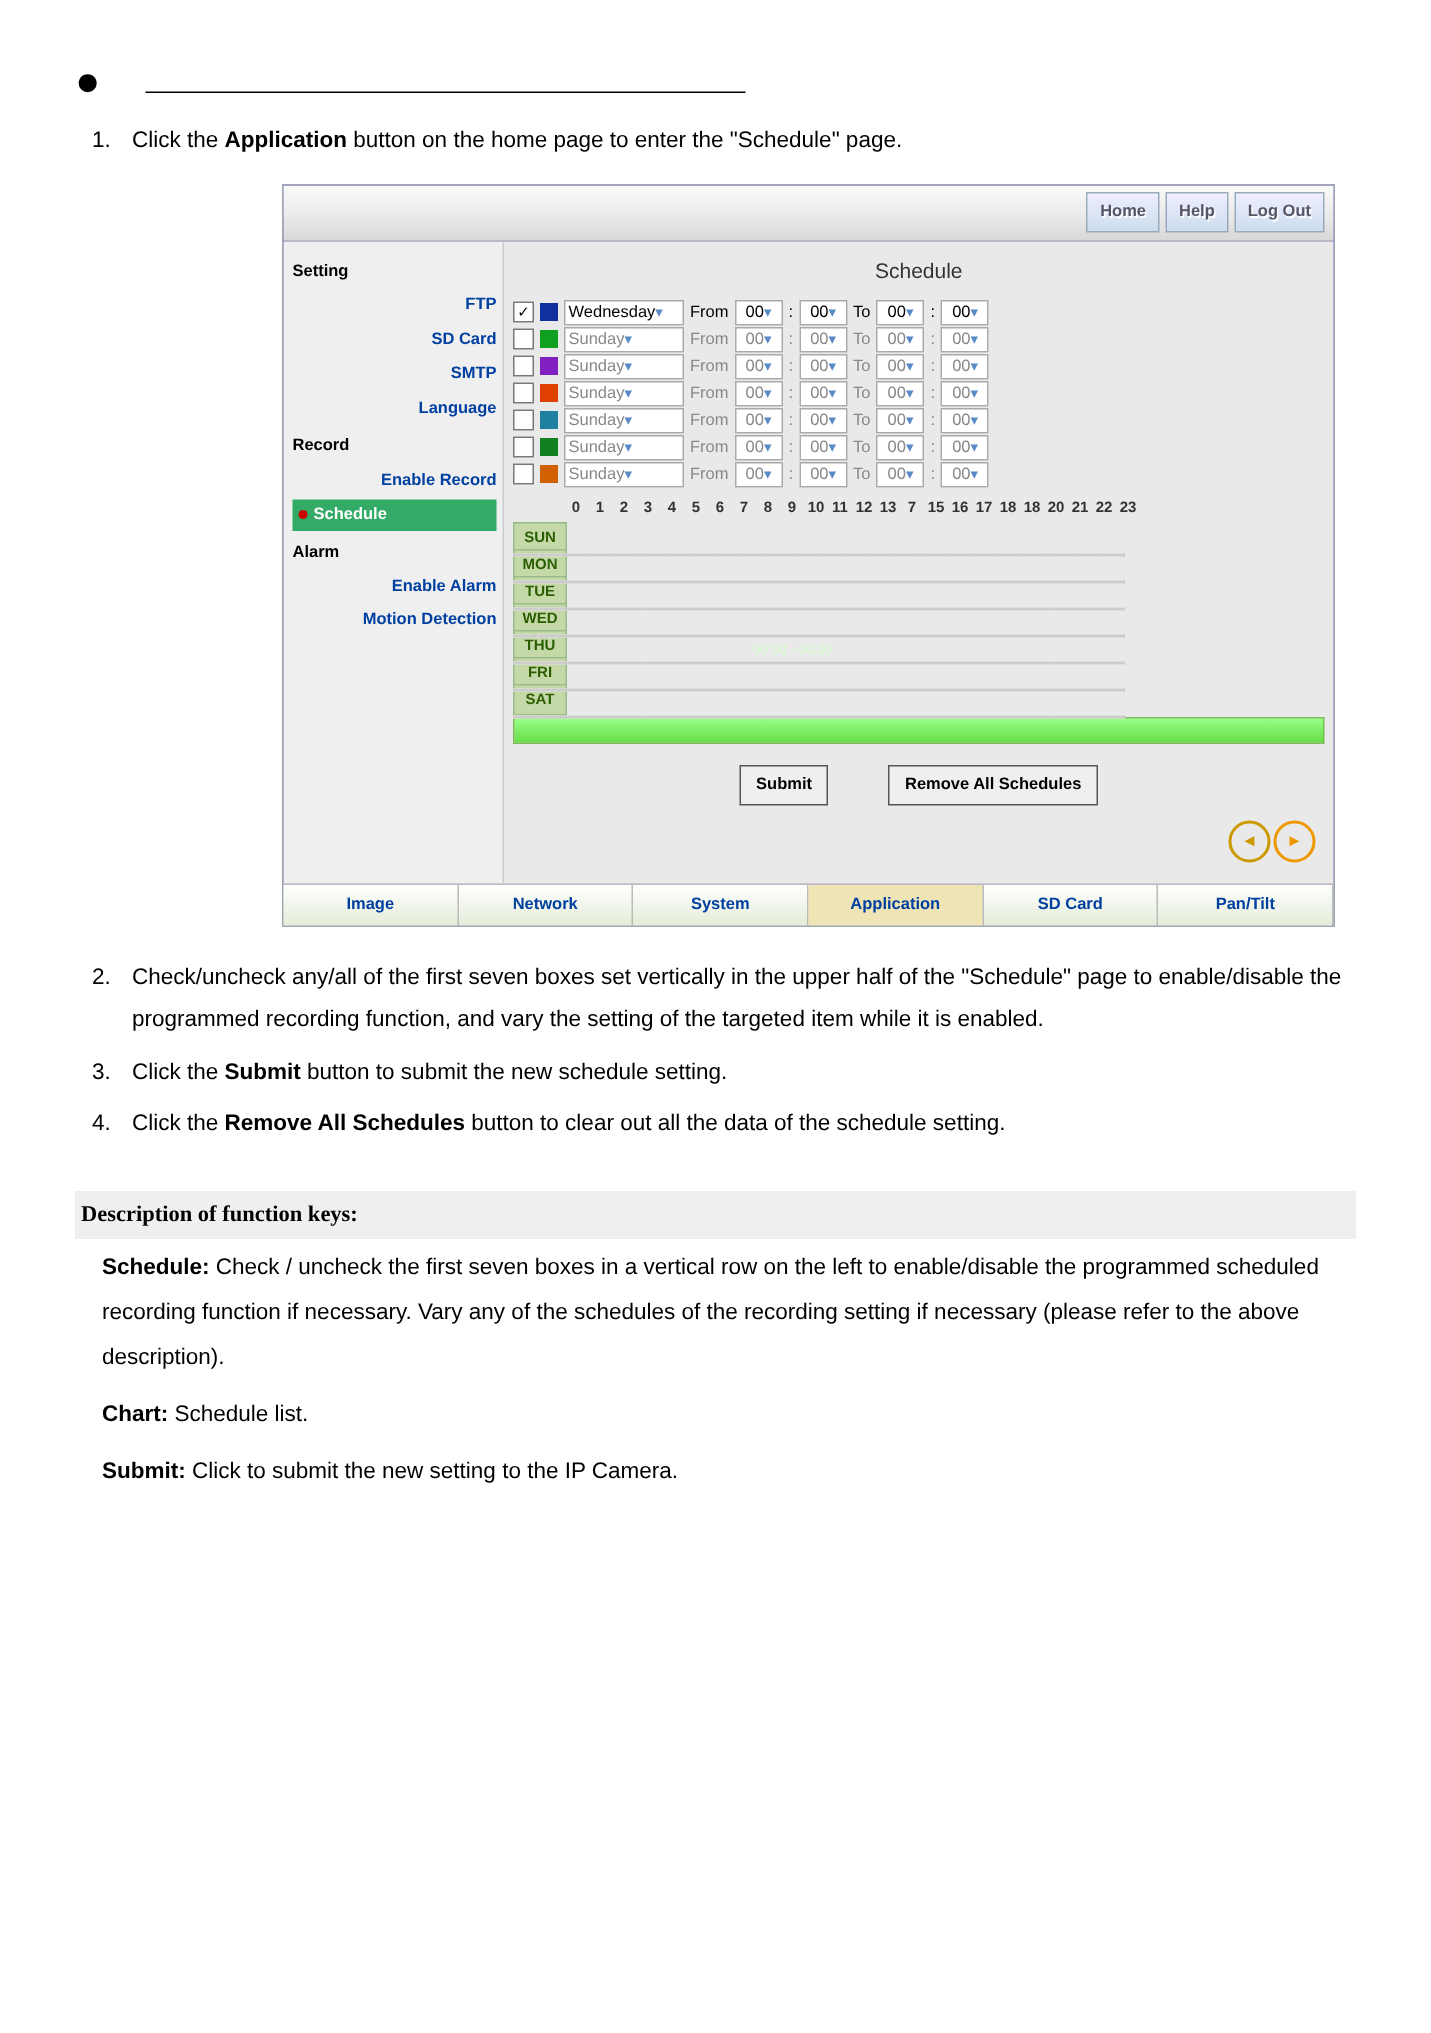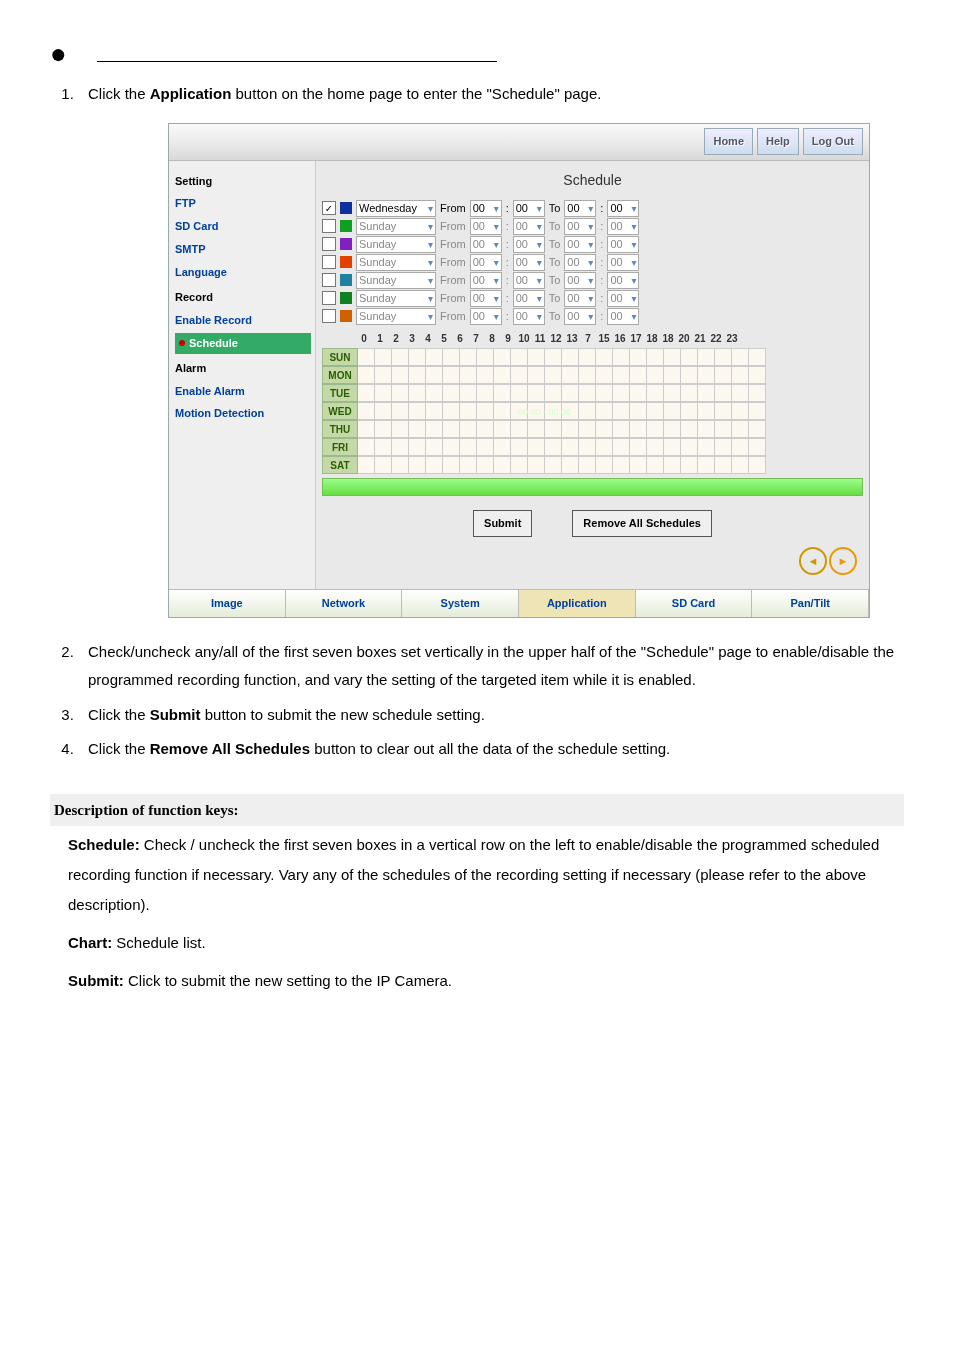--- a/index.html
+++ b/index.html
@@ -13,21 +13,21 @@
     line-height: 1.9;
   }
   .bullet-line { display:flex; align-items:center; gap:30px; margin-bottom:12px; }
   .bullet { font-size:28px; line-height:1; }
   .hr { border-bottom:1.5px solid #000; width:400px; height:14px; }
   ol.steps { list-style:decimal; padding-left:28px; margin:0 0 10px 0; }
   ol.steps > li { margin-bottom:6px; padding-left:10px; }
   .bold { font-weight:bold; }
   
   .screenshot {
-    margin: 14px auto 20px 80px;
+    margin: 14px auto 20px 100px;
     width: 700px;
     border:1px solid #9aa;
     font-size:11px;
     background:#6d28d9;
     position:relative;
   }
   .ss-top {
     height:36px;
     background: linear-gradient(#fafafa,#e8e8e8 60%,#d8d8d8);
     display:flex; justify-content:flex-end; align-items:center;
@@ -44,36 +44,36 @@
     text-shadow:1px 1px 0 #fff;
   }
   .ss-body { display:flex; }
   .ss-side {
     width:136px;
     padding:6px 4px 6px 6px;
     background:#efefef;
     border-right:1px solid #ccc;
   }
   .ss-side .cat { font-weight:bold; color:#000; margin:4px 0 2px 0; }
-  .ss-side .item { color:#0040a0; font-weight:bold; text-align:left; margin:2px 0; }
+  .ss-side .item { color:#0040a0; font-weight:bold; text-align:right; margin:2px 0; }
   .ss-side .active { background:#3a6; color:#fff; display:flex; align-items:center; gap:4px; padding:0 4px;}
   .ss-side .active .dot { width:6px;height:6px;border-radius:50%;background:#c00;}
   .ss-main { flex:1; background:#e9e9e9; padding:2px 6px 10px 6px; }
   .ss-title { text-align:center; font-size:14px; color:#333; margin:4px 0 6px 0;}
   .sched-row { display:flex; align-items:center; gap:4px; height:18px; color:#888;}
   .sched-row.on { color:#000;}
   .cb { width:12px;height:12px;border:1px solid #777;background:#fff;display:inline-flex;align-items:center;justify-content:center;font-size:10px;}
   .sw { width:12px;height:12px; }
-  .daysel { border:1px solid #aaa;background:#fff;width:74px;height:15px;display:flex;align-items:center;justify-content:space-between;padding:0 2px;}
+  .daysel { border:1px solid #aaa;background:#fff;width:74px;height:15px;display:flex;align-items:center;justify-content:flex-start;padding:0 2px;}
   .daysel .dd{ color:#5a8ac6;font-size:10px;}
-  .numsel { border:1px solid #aaa;background:#fff;width:26px;height:15px;display:flex;align-items:center;justify-content:space-between;padding:0 2px;}
+  .numsel { border:1px solid #aaa;background:#fff;width:26px;height:15px;display:flex;align-items:center;justify-content:center;padding:0 2px;}
   .numsel .dd{color:#5a8ac6;font-size:10px;}
   .hourhdr { display:flex; margin-top:4px;}
   .hourhdr div{width:16px;text-align:center;color:#333;font-weight:bold;font-size:10px;}
-  .daygrid-row{display:flex;height:18px;}
+  .daygrid-row{display:flex;height:18px;flex-direction:column;}
   .daylab{width:34px;background:#c4d8a8;border:1px solid #9b8;margin:0;display:flex;align-items:center;justify-content:center;color:#2a5e00;font-weight:bold;font-size:10px;}
   .daycell{width:16px;border:1px solid #ccc;border-left:none;background:#fdf8ef;margin:0;position:relative;}
   .wed-txt{position:absolute;color:#d5ffcc;font-size:9px;white-space:nowrap;left:160px;top:2px;pointer-events:none;}
   .bigbar{height:16px;background:linear-gradient(#9f8,#6d4);border:1px solid #7b5;margin-top:4px;}
   .btnrow{display:flex;justify-content:center;gap:40px;margin-top:14px;}
   .ss-btn{border:1px solid #555;background:#efefef;padding:2px 10px;font-size:11px;font-weight:bold;}
   .arrows{display:flex;justify-content:flex-end;gap:2px;margin:10px 6px 4px 0;}
   .arrow{width:24px;height:24px;border-radius:50%;border:2px solid #c90;display:flex;align-items:center;justify-content:center;color:#c90;font-weight:bold;}
   .ss-tabs{display:flex;background:#e7eee0;border-top:1px solid #bbb;}
   .ss-tab{flex:1;text-align:center;color:#0040a0;font-weight:bold;padding:3px 0;border-right:1px solid #bbb;font-size:11px;background:linear-gradient(#fff,#e4ecd8);}

